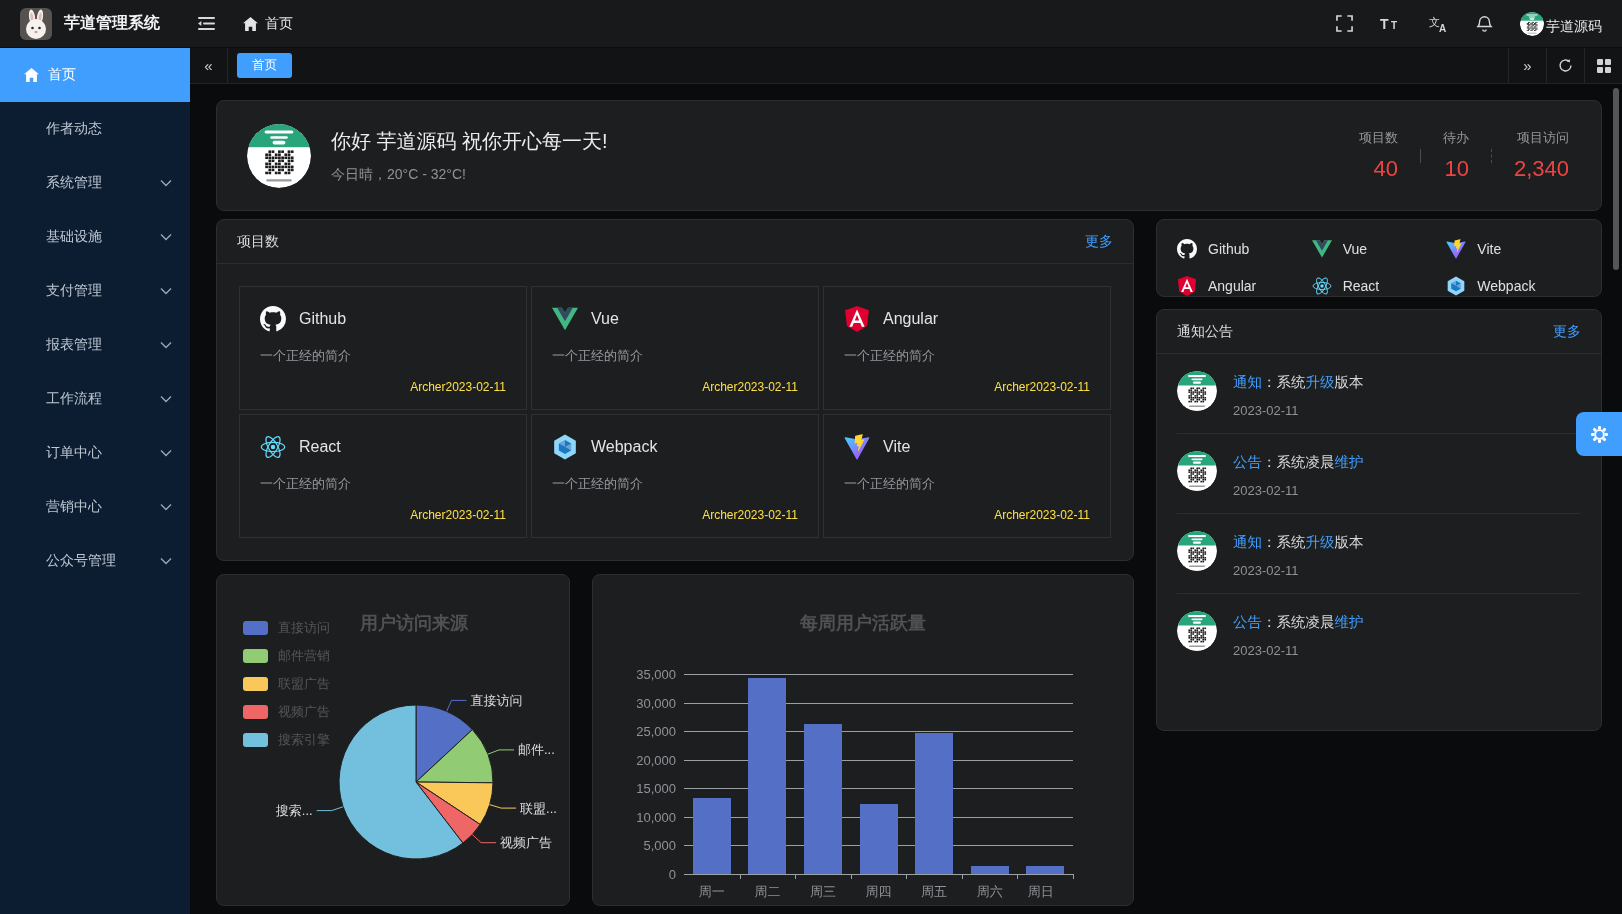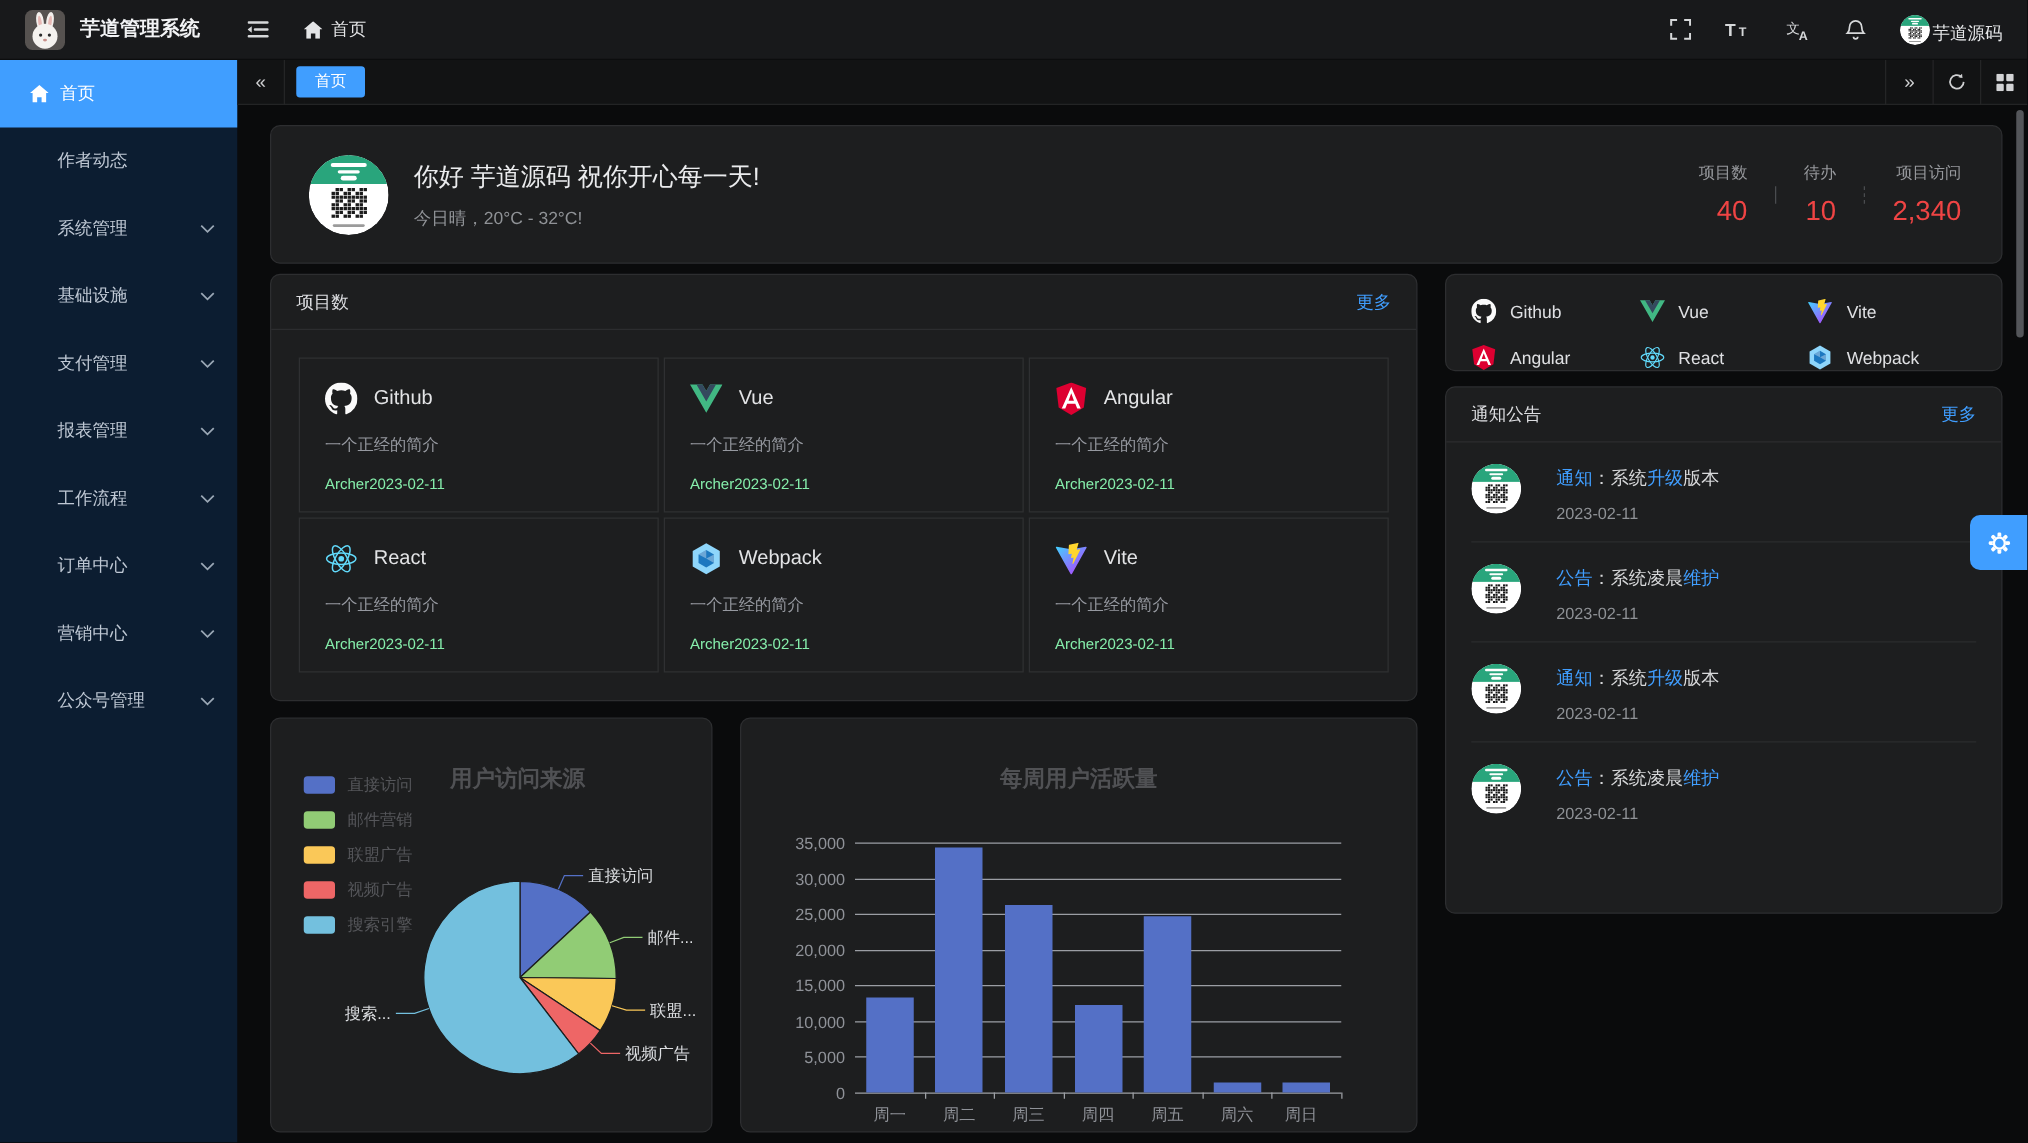--- a/index.html
+++ b/index.html
@@ -68,35 +68,35 @@
   .col-left { width:918px; flex:none; }
   .col-right { width:446px; flex:none; margin-left:22px; }
 
   
   .proj-body { padding:22px; display:grid; grid-template-columns:repeat(3,1fr); gap:4px; }
   .proj-item { border:1px solid #2f3032; height:124px; padding:19px 20px 15px;
     display:flex; flex-direction:column; cursor:pointer; }
   .proj-head { display:flex; align-items:center; }
   .proj-name { color:#e3e4e6; font-size:16px; margin-left:13px; }
   .proj-desc { color:#9699a0; font-size:13px; margin-top:15px; }
-  .proj-foot { margin-top:auto; display:flex; justify-content:flex-start;
-    color:#86efac; font-size:12px; }
+  .proj-foot { margin-top:auto; display:flex; justify-content:flex-end;
+    color:#fde047; font-size:12px; }
 
   
   .sc-body { padding:19px 20px 0; display:grid; grid-template-columns:repeat(3,1fr);
     row-gap:17px; }
   .sc-item { display:flex; align-items:center; gap:11px; color:#dfe0e3; font-size:14px; cursor:pointer; }
 
   
   .notices { margin-top:12px; height:422px; }
   .nt-body { padding:0 20px; }
   .nt-item { display:flex; padding:17px 0 15px; border-bottom:1px solid #2b2c2e; }
   .nt-item:last-child { border-bottom:none; }
   .nt-avatar { width:40px; height:40px; border-radius:50%; overflow:hidden; flex:none; }
-  .nt-text { margin-left:28px; padding-top:2px; }
+  .nt-text { margin-left:16px; padding-top:2px; }
   .nt-title { font-size:14.5px; color:#d7d8da; }
   .nt-title .blue { color:#409eff; }
   .nt-date { color:#8f9296; font-size:13px; margin-top:11px; }
 
   
   .charts-row { display:flex; margin-top:13px; }
   .chart-card { position:relative; height:332px; }
   .pie-card { width:354px; flex:none; }
   .bar-card { width:542px; flex:none; margin-left:22px; }
   .chart-title { position:absolute; font-size:18px; font-weight:bold; color:#505154; }

